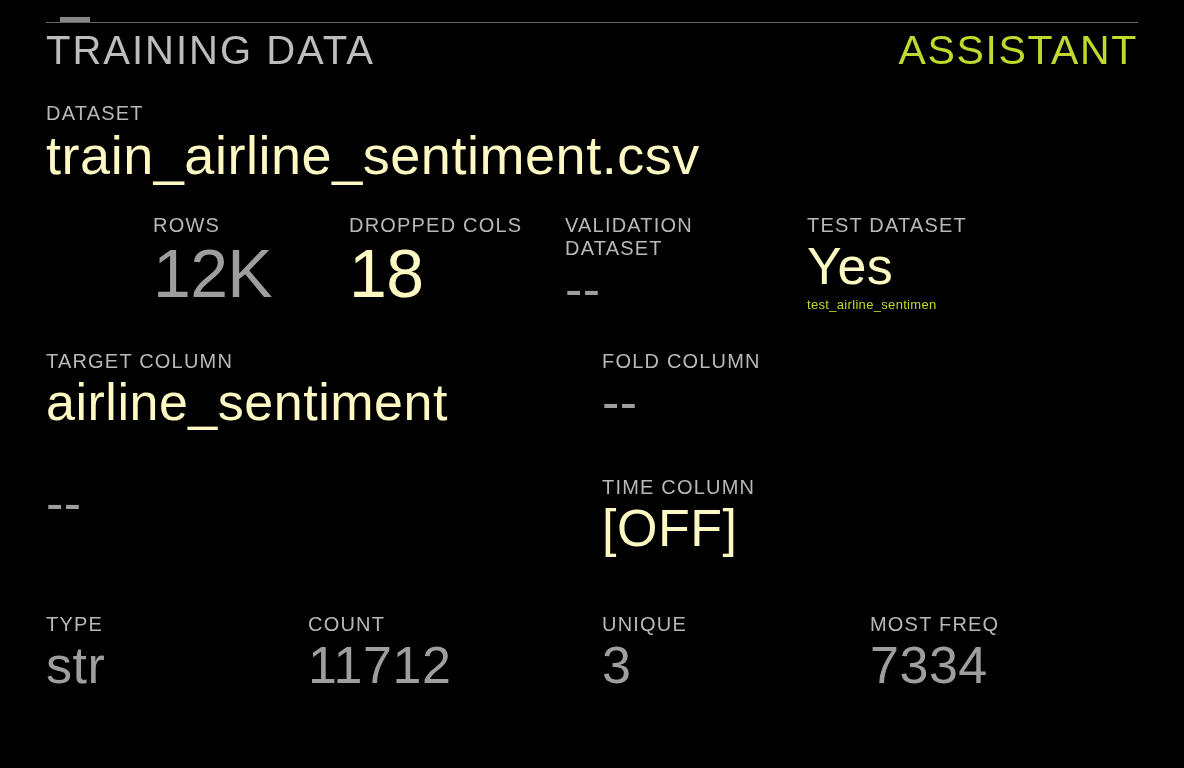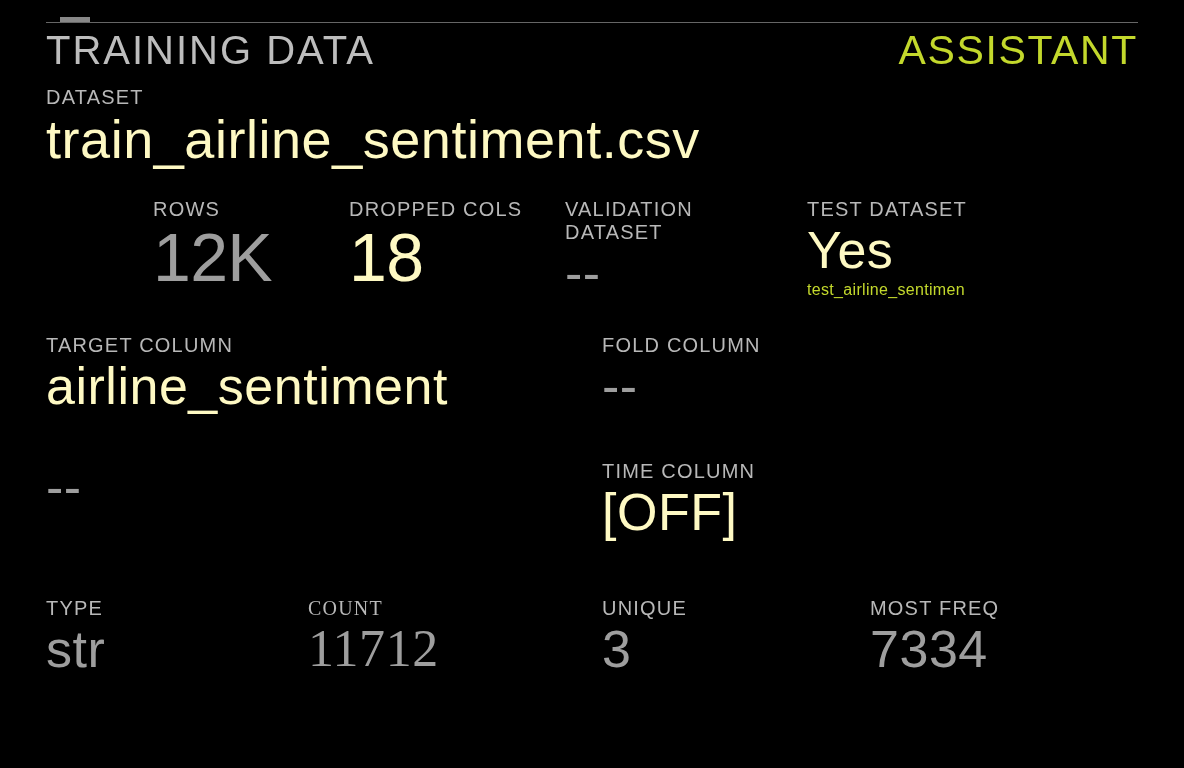--- a/index.html
+++ b/index.html
@@ -34,21 +34,21 @@
   }
   .divider {
     height: 1px;
     background: #666;
     margin-bottom: 4px;
   }
   .header-row {
     display: flex;
     justify-content: space-between;
     align-items: baseline;
-    margin-bottom: 12px;
+    margin-bottom: 28px;
   }
   .section-title {
     font-size: 40px;
     font-weight: 300;
     color: #bdbdbd;
     letter-spacing: 0.05em;
   }
   .assistant {
     font-size: 41px;
     font-weight: 400;
@@ -70,21 +70,21 @@
   }
   .val-xl {
     font-size: 68px;
     font-weight: 400;
     line-height: 1;
     letter-spacing: -0.01em;
   }
   .c-gray  { color: #9e9e9e; }
   .c-green { color: #fef9c3; }
   .sub {
-    font-size: 16px;
+    font-size: 13px;
     color: #c3d82c;
     margin-top: 4px;
     white-space: nowrap;
     overflow: hidden;
   }
 
   .row { display: flex; }
   .row > .cell { padding-right: 10px; }
 
   .row-dataset { margin-bottom: 30px; }
@@ -99,21 +99,21 @@
 
   .row-tf { margin-bottom: 46px; }
   .row-tf .cell:nth-child(1){ width: 556px; }
   .row-tf .cell:nth-child(2){ flex:1; }
 
   .row-wt { margin-bottom: 58px; }
   .row-wt .cell:nth-child(1){ width: 556px; }
   .row-wt .cell:nth-child(2){ flex:1; }
 
   .row-stats .cell:nth-child(1){ width: 262px; }
-  .row-stats .cell:nth-child(2){ width: 294px; font-family: Liberation Serif, serif; }
+  .row-stats .cell:nth-child(2){ width: 294px; }
   .row-stats .cell:nth-child(3){ width: 268px; }
   .row-stats .cell:nth-child(4){ flex:1; }
 
   [data-interactable="true"] { cursor: pointer; }
 </style>
 </head>
 <body>
 
 <div class="page">
   <div class="topbar" data-interactable="false">

